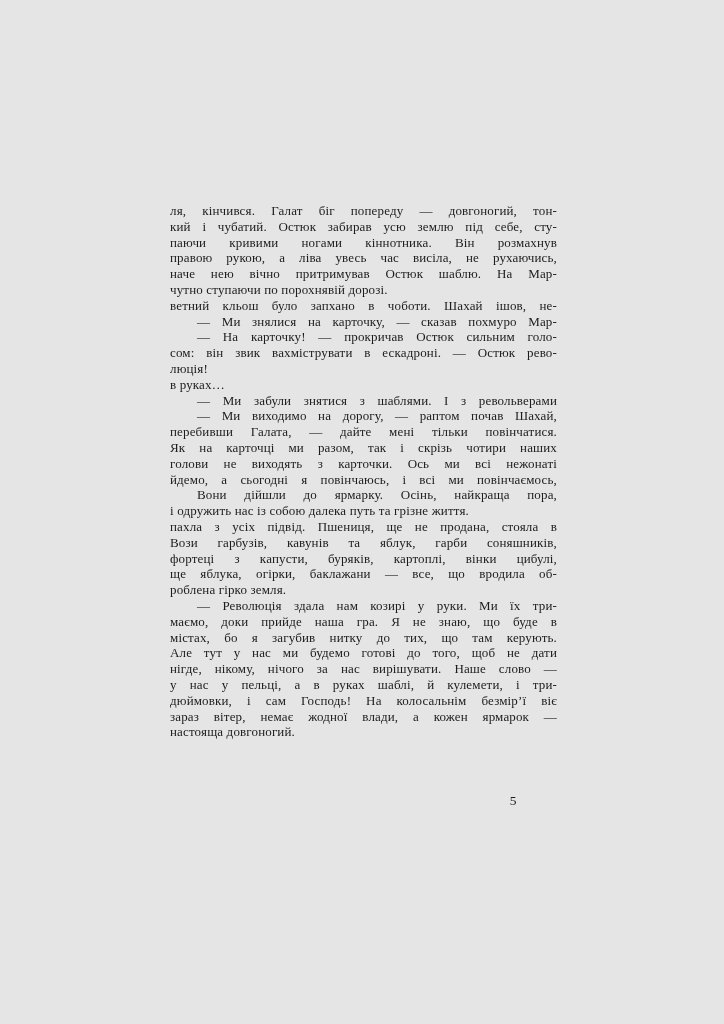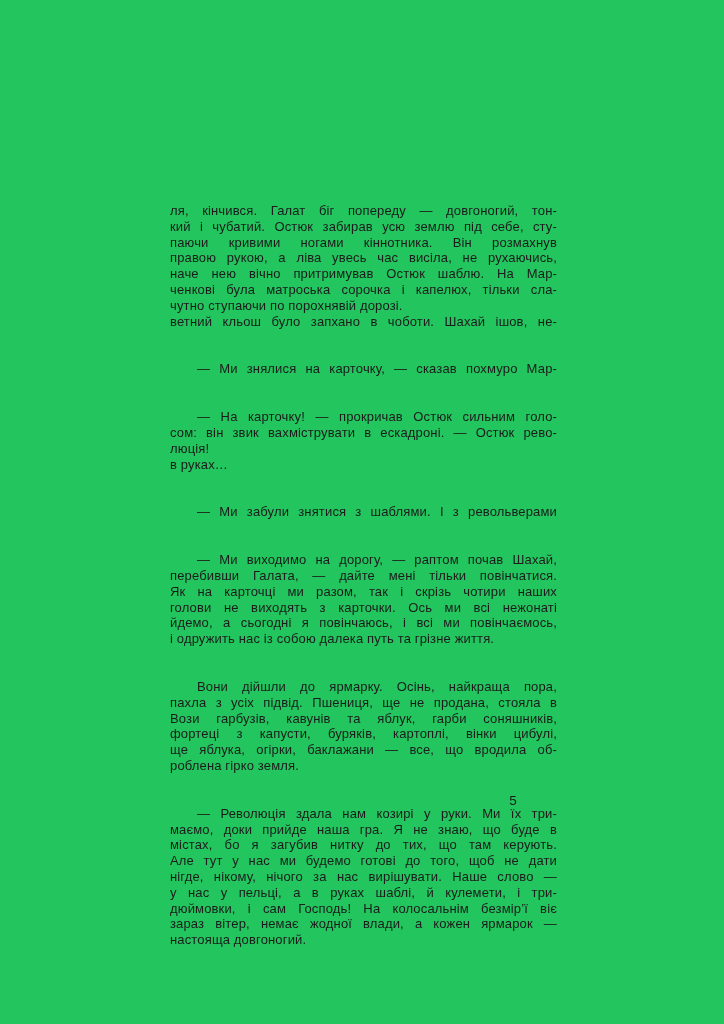--- a/index.html
+++ b/index.html
@@ -4,23 +4,23 @@
 <style>
   html, body {
     margin: 0;
     padding: 0;
     background: #ffffff;
   }
   .page {
     position: relative;
     width: 724px;
     height: 1024px;
-    background: #22c55e;
+    background: #e5e5e5;
     overflow: hidden;
-    font-family: Liberation Sans, sans-serif;
+    font-family: Liberation Serif, serif;
   }
   .text-block {
     position: absolute;
     left: 170px;
     top: 203px;
     width: 387px;
     color: #1c1c1c;
     font-size: 13px;
     line-height: 15.8px;
     letter-spacing: 0.15px;
@@ -30,21 +30,20 @@
     text-align-last: justify;
     white-space: normal;
     height: 15.8px;
     overflow: visible;
   }
   .line.last {
     text-align-last: auto;
   }
   .line.indent {
     text-indent: 27px;
-    margin-top: 32px;
   }
   .folio {
     position: absolute;
     left: 498px;
     top: 793px;
     width: 30px;
     text-align: center;
     color: #1c1c1c;
     font-size: 13.5px;
     line-height: 16px;
@@ -53,36 +52,35 @@
 </head>
 <body>
 
 <div class="page">
   <div class="text-block">
       <div class="line">ля, кінчився. Галат біг попереду — довгоногий, тон-</div>
       <div class="line">кий і чубатий. Остюк забирав усю землю під себе, сту-</div>
       <div class="line">паючи кривими ногами кіннотника. Він розмахнув</div>
       <div class="line">правою рукою, а ліва увесь час висіла, не рухаючись,</div>
       <div class="line">наче нею вічно притримував Остюк шаблю. На Мар-</div>
-      <div class="line">ченкові була матроська сорочка і капелюх, тільки сла-</div>
       <div class="line last">чутно ступаючи по порохнявій дорозі.</div>
       <div class="line">ветний кльош було запхано в чоботи. Шахай ішов, не-</div>
       <div class="line indent">— Ми знялися на карточку, — сказав похмуро Мар-</div>
       <div class="line indent">— На карточку! — прокричав Остюк сильним голо-</div>
       <div class="line">сом: він звик вахміструвати в ескадроні. — Остюк рево-</div>
       <div class="line last">люція!</div>
       <div class="line last">в руках…</div>
       <div class="line indent">— Ми забули знятися з шаблями. І з револьверами</div>
       <div class="line indent">— Ми виходимо на дорогу, — раптом почав Шахай,</div>
       <div class="line">перебивши Галата, — дайте мені тільки повінчатися.</div>
       <div class="line">Як на карточці ми разом, так і скрізь чотири наших</div>
       <div class="line">голови не виходять з карточки. Ось ми всі нежонаті</div>
       <div class="line">йдемо, а сьогодні я повінчаюсь, і всі ми повінчаємось,</div>
+      <div class="line indent">Вони дійшли до ярмарку. Осінь, найкраща пора,</div>
       <div class="line last">і одружить нас із собою далека путь та грізне життя.</div>
-      <div class="line indent">Вони дійшли до ярмарку. Осінь, найкраща пора,</div>
       <div class="line">пахла з усіх підвід. Пшениця, ще не продана, стояла в</div>
       <div class="line">Вози гарбузів, кавунів та яблук, гарби соняшників,</div>
       <div class="line">фортеці з капусти, буряків, картоплі, вінки цибулі,</div>
       <div class="line">ще яблука, огірки, баклажани — все, що вродила об-</div>
       <div class="line last">роблена гірко земля.</div>
       <div class="line indent">— Революція здала нам козирі у руки. Ми їх три-</div>
       <div class="line">маємо, доки прийде наша гра. Я не знаю, що буде в</div>
       <div class="line">містах, бо я загубив нитку до тих, що там керують.</div>
       <div class="line">Але тут у нас ми будемо готові до того, щоб не дати</div>
       <div class="line">нігде, нікому, нічого за нас вирішувати. Наше слово —</div>

